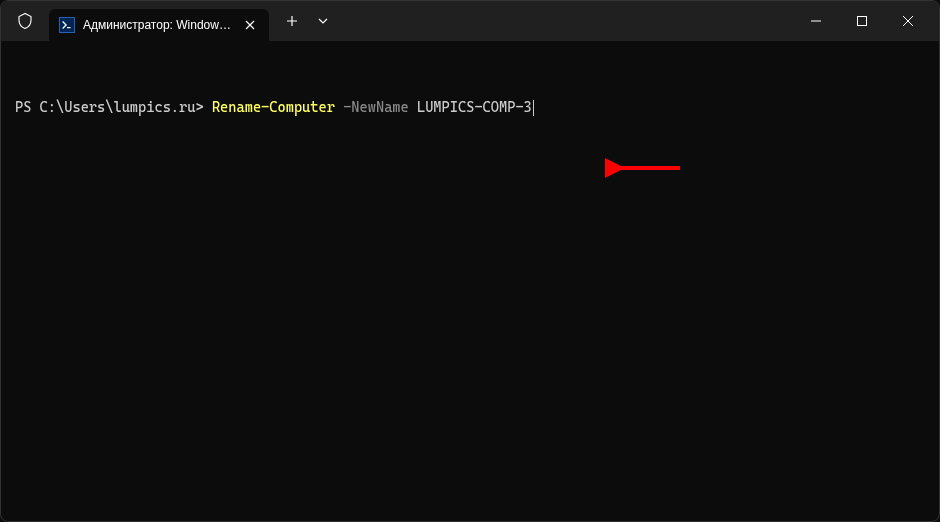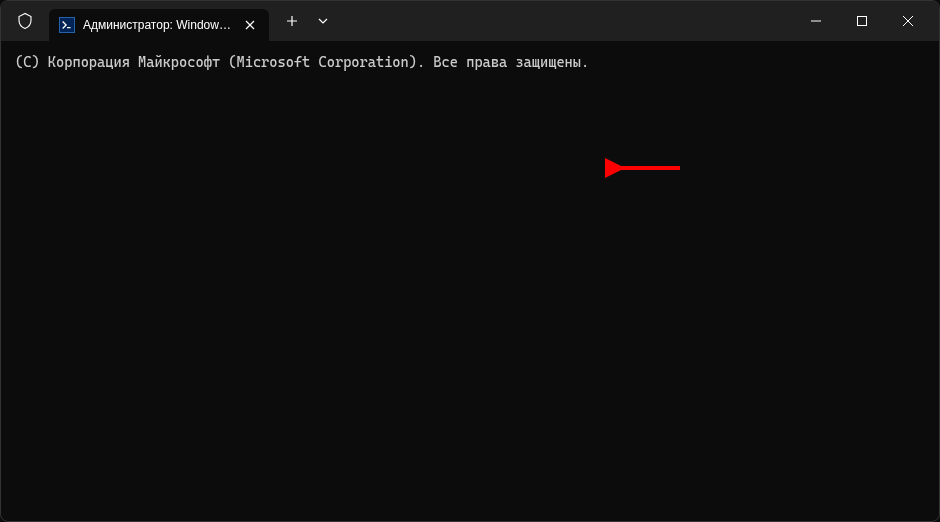--- a/index.html
+++ b/index.html
@@ -221,23 +221,23 @@
     </div>
     <div class="win-btn close">
       <svg viewBox="0 0 10 10">
           <path d="M0 0 L10 10 M10 0 L0 10" stroke="#ffffff" stroke-width="1"></path>
         </svg>
     </div>
   </div>
 </div>
 
 <div class="terminal">
-  <div class="line">(C) Корпорация Майкрософт (Microsoft Corporation). Все права защищены.</div>
   <div class="blank-line"></div>
   <div class="blank-line"></div>
+  <div class="line prompt-line"><span class="prompt">PS C:\Users\lumpics.ru&gt; </span><span class="cmdlet">Rename-Computer</span><span class="param"> -NewName </span><span class="arg">LUMPICS-COMP-3</span><span class="cursor"></span></div>
 </div>
 
 <svg class="arrow-annotation" width="80" height="20" viewBox="0 0 80 20">
   <defs>
     <marker id="arrowhead" markerWidth="10" markerHeight="10" refX="2" refY="5" orient="auto">
       <polygon points="10 0, 0 5, 10 10" fill="#ff0000"></polygon>
     </marker>
   </defs>
   <line x1="75" y1="10" x2="12" y2="10" stroke="#ff0000" stroke-width="4" marker-end="url(#arrowhead)"></line>
 </svg>

